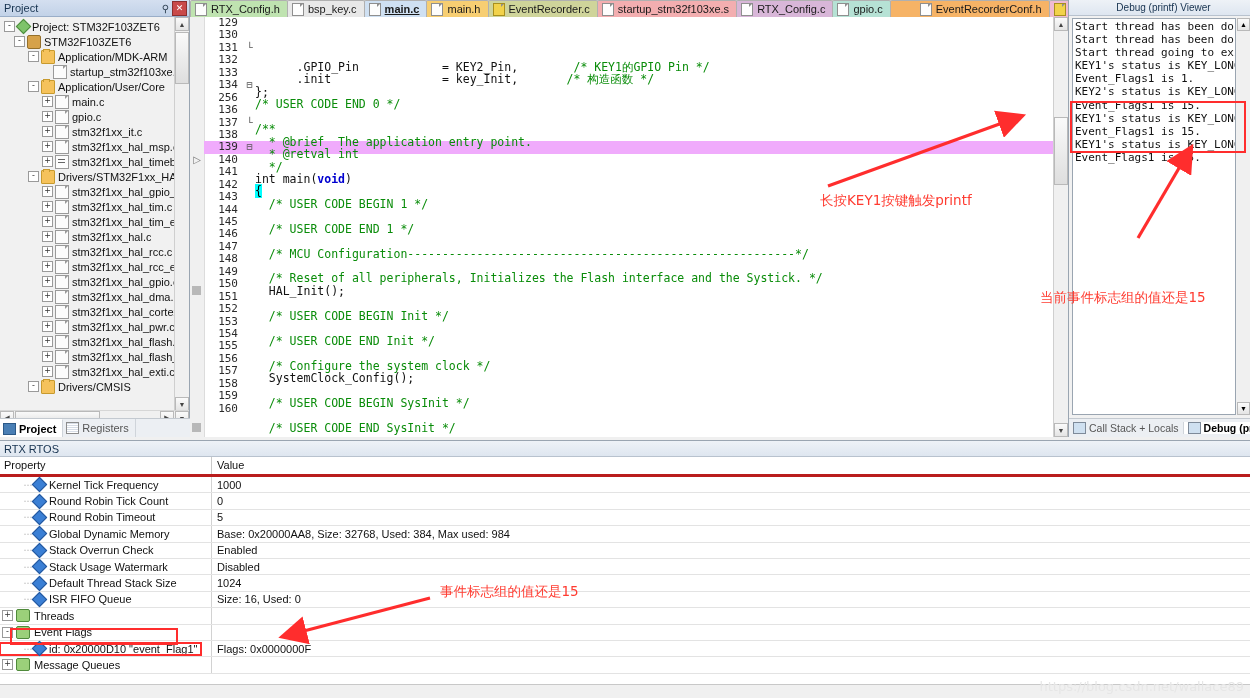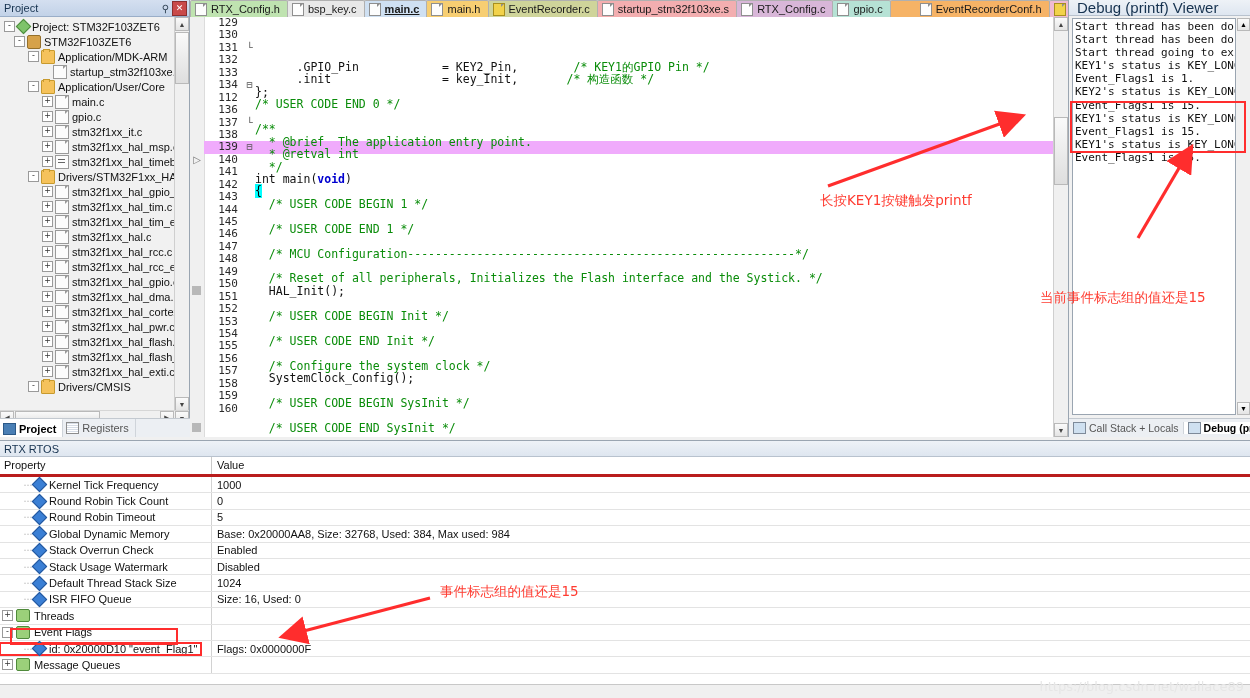--- a/index.html
+++ b/index.html
@@ -77,21 +77,21 @@
   .txtc{color:#111;}
   .brace-sel{background:#00ffff;}
   .arrow-marker{position:absolute;left:0;width:14px;height:12px;color:#777;font-size:10px;display:flex;align-items:center;justify-content:center;}
   .ed-vscroll{position:absolute;right:0;top:17px;width:14px;bottom:0;background:#f0f0f0;border-left:1px solid #cfcfcf;}
   .ed-vscroll .arr{width:14px;height:14px;background:linear-gradient(#fbfbfb,#e4e4e4);border:1px solid #b9b9b9;box-sizing:border-box;display:flex;align-items:center;justify-content:center;font-size:7px;color:#444;}
   .ed-vscroll .arr.bot{position:absolute;bottom:0;}
   .ed-vscroll .thumb{position:absolute;top:100px;left:0;width:14px;height:68px;background:linear-gradient(#fafafa,#dedede);border:1px solid #b9b9b9;box-sizing:border-box;}
 
   
   #debug-panel{position:absolute;left:1068px;top:0;width:182px;height:437px;background:#f1f1f1;box-sizing:border-box;border-left:1px solid #9aa5b1;}
-  .dbg-cap{height:15px;background:linear-gradient(#eef2f7,#dee6f0);border-bottom:1px solid #b8c2ce;display:flex;align-items:center;padding-left:8px;font-size:15px;color:#16324f;}
+  .dbg-cap{height:15px;background:linear-gradient(#eef2f7,#dee6f0);border-bottom:1px solid #b8c2ce;display:flex;align-items:center;padding-left:8px;font-size:10px;color:#16324f;justify-content:center;}
   #dbg-text{position:absolute;left:3px;top:18px;right:14px;bottom:22px;background:#fff;border:1px solid #9aa5b1;overflow:hidden;
      font-family:"DejaVu Sans Mono","Liberation Mono",monospace;font-size:11px;line-height:13.1px;color:#111;padding:1px 2px;white-space:pre;}
   .dbg-vscroll{position:absolute;right:0;top:18px;width:13px;bottom:22px;background:#f0f0f0;}
   .dbg-vscroll .arr{width:13px;height:13px;background:linear-gradient(#fbfbfb,#e4e4e4);border:1px solid #b9b9b9;box-sizing:border-box;display:flex;align-items:center;justify-content:center;font-size:7px;}
   .dbg-vscroll .arr.bot{position:absolute;bottom:0;}
   .dbg-tabs{position:absolute;left:0;bottom:0;width:182px;height:18px;background:#eceff3;border-top:1px solid #c3c9d0;display:flex;align-items:center;margin-top:22px;}
   .dtab{display:flex;align-items:center;padding:0 4px;font-size:10.5px;color:#555;border-right:1px solid #cfd4da;white-space:nowrap;}
   .dtab.active{background:#fff;color:#000;font-weight:bold;}
   .dtab .tico{width:11px;height:10px;margin-right:3px;border:1px solid #7e8a99;background:#cfe0f0;flex:0 0 auto;}
 
@@ -336,21 +336,21 @@
         <div style="position:absolute;top:269px;left:2px;width:9px;height:9px;background:#b8b8b8;"></div>
         <div style="position:absolute;top:406px;left:2px;width:9px;height:9px;background:#b8b8b8;"></div>
       </div>
       <div class="code-lines" id="code-lines">
           <div class="cl"><span class="ln">129</span><span class="fold"></span><span class="txt"><span class="txtc">      .GPIO_Pin            = KEY2_Pin,        </span><span class="cmt">/* KEY1的GPIO Pin */</span></span></div>
           <div class="cl"><span class="ln">130</span><span class="fold"></span><span class="txt"><span class="txtc">      .init                = key_Init,       </span><span class="cmt">/* 构造函数 */</span></span></div>
           <div class="cl"><span class="ln">131</span><span class="fold">└</span><span class="txt"><span class="txtc">};</span></span></div>
           <div class="cl"><span class="ln">132</span><span class="fold"></span><span class="txt"><span class="cmt">/* USER CODE END 0 */</span></span></div>
           <div class="cl"><span class="ln">133</span><span class="fold"></span><span class="txt"><span class="txtc"></span></span></div>
           <div class="cl"><span class="ln">134</span><span class="fold">⊟</span><span class="txt"><span class="cmt">/**</span></span></div>
-          <div class="cl"><span class="ln">112</span><span class="fold"></span><span class="txt"><span class="cmt">  * @brief  The application entry point.</span></span></div>
+          <div class="cl"><span class="ln">256</span><span class="fold"></span><span class="txt"><span class="cmt">  * @brief  The application entry point.</span></span></div>
           <div class="cl"><span class="ln">136</span><span class="fold"></span><span class="txt"><span class="cmt">  * @retval int</span></span></div>
           <div class="cl"><span class="ln">137</span><span class="fold">└</span><span class="txt"><span class="cmt">  */</span></span></div>
           <div class="cl"><span class="ln">138</span><span class="fold"></span><span class="txt"><span class="txtc">int main(</span><span class="kw">void</span><span class="txtc">)</span></span></div>
           <div class="cl hl"><span class="ln">139</span><span class="fold">⊟</span><span class="txt"><span class="brace-sel">{</span></span></div>
           <div class="cl"><span class="ln">140</span><span class="fold"></span><span class="txt"><span class="cmt">  /* USER CODE BEGIN 1 */</span></span></div>
           <div class="cl"><span class="ln">141</span><span class="fold"></span><span class="txt"><span class="txtc"></span></span></div>
           <div class="cl"><span class="ln">142</span><span class="fold"></span><span class="txt"><span class="cmt">  /* USER CODE END 1 */</span></span></div>
           <div class="cl"><span class="ln">143</span><span class="fold"></span><span class="txt"><span class="txtc"></span></span></div>
           <div class="cl"><span class="ln">144</span><span class="fold"></span><span class="txt"><span class="cmt">  /* MCU Configuration--------------------------------------------------------*/</span></span></div>
           <div class="cl"><span class="ln">145</span><span class="fold"></span><span class="txt"><span class="txtc"></span></span></div>

